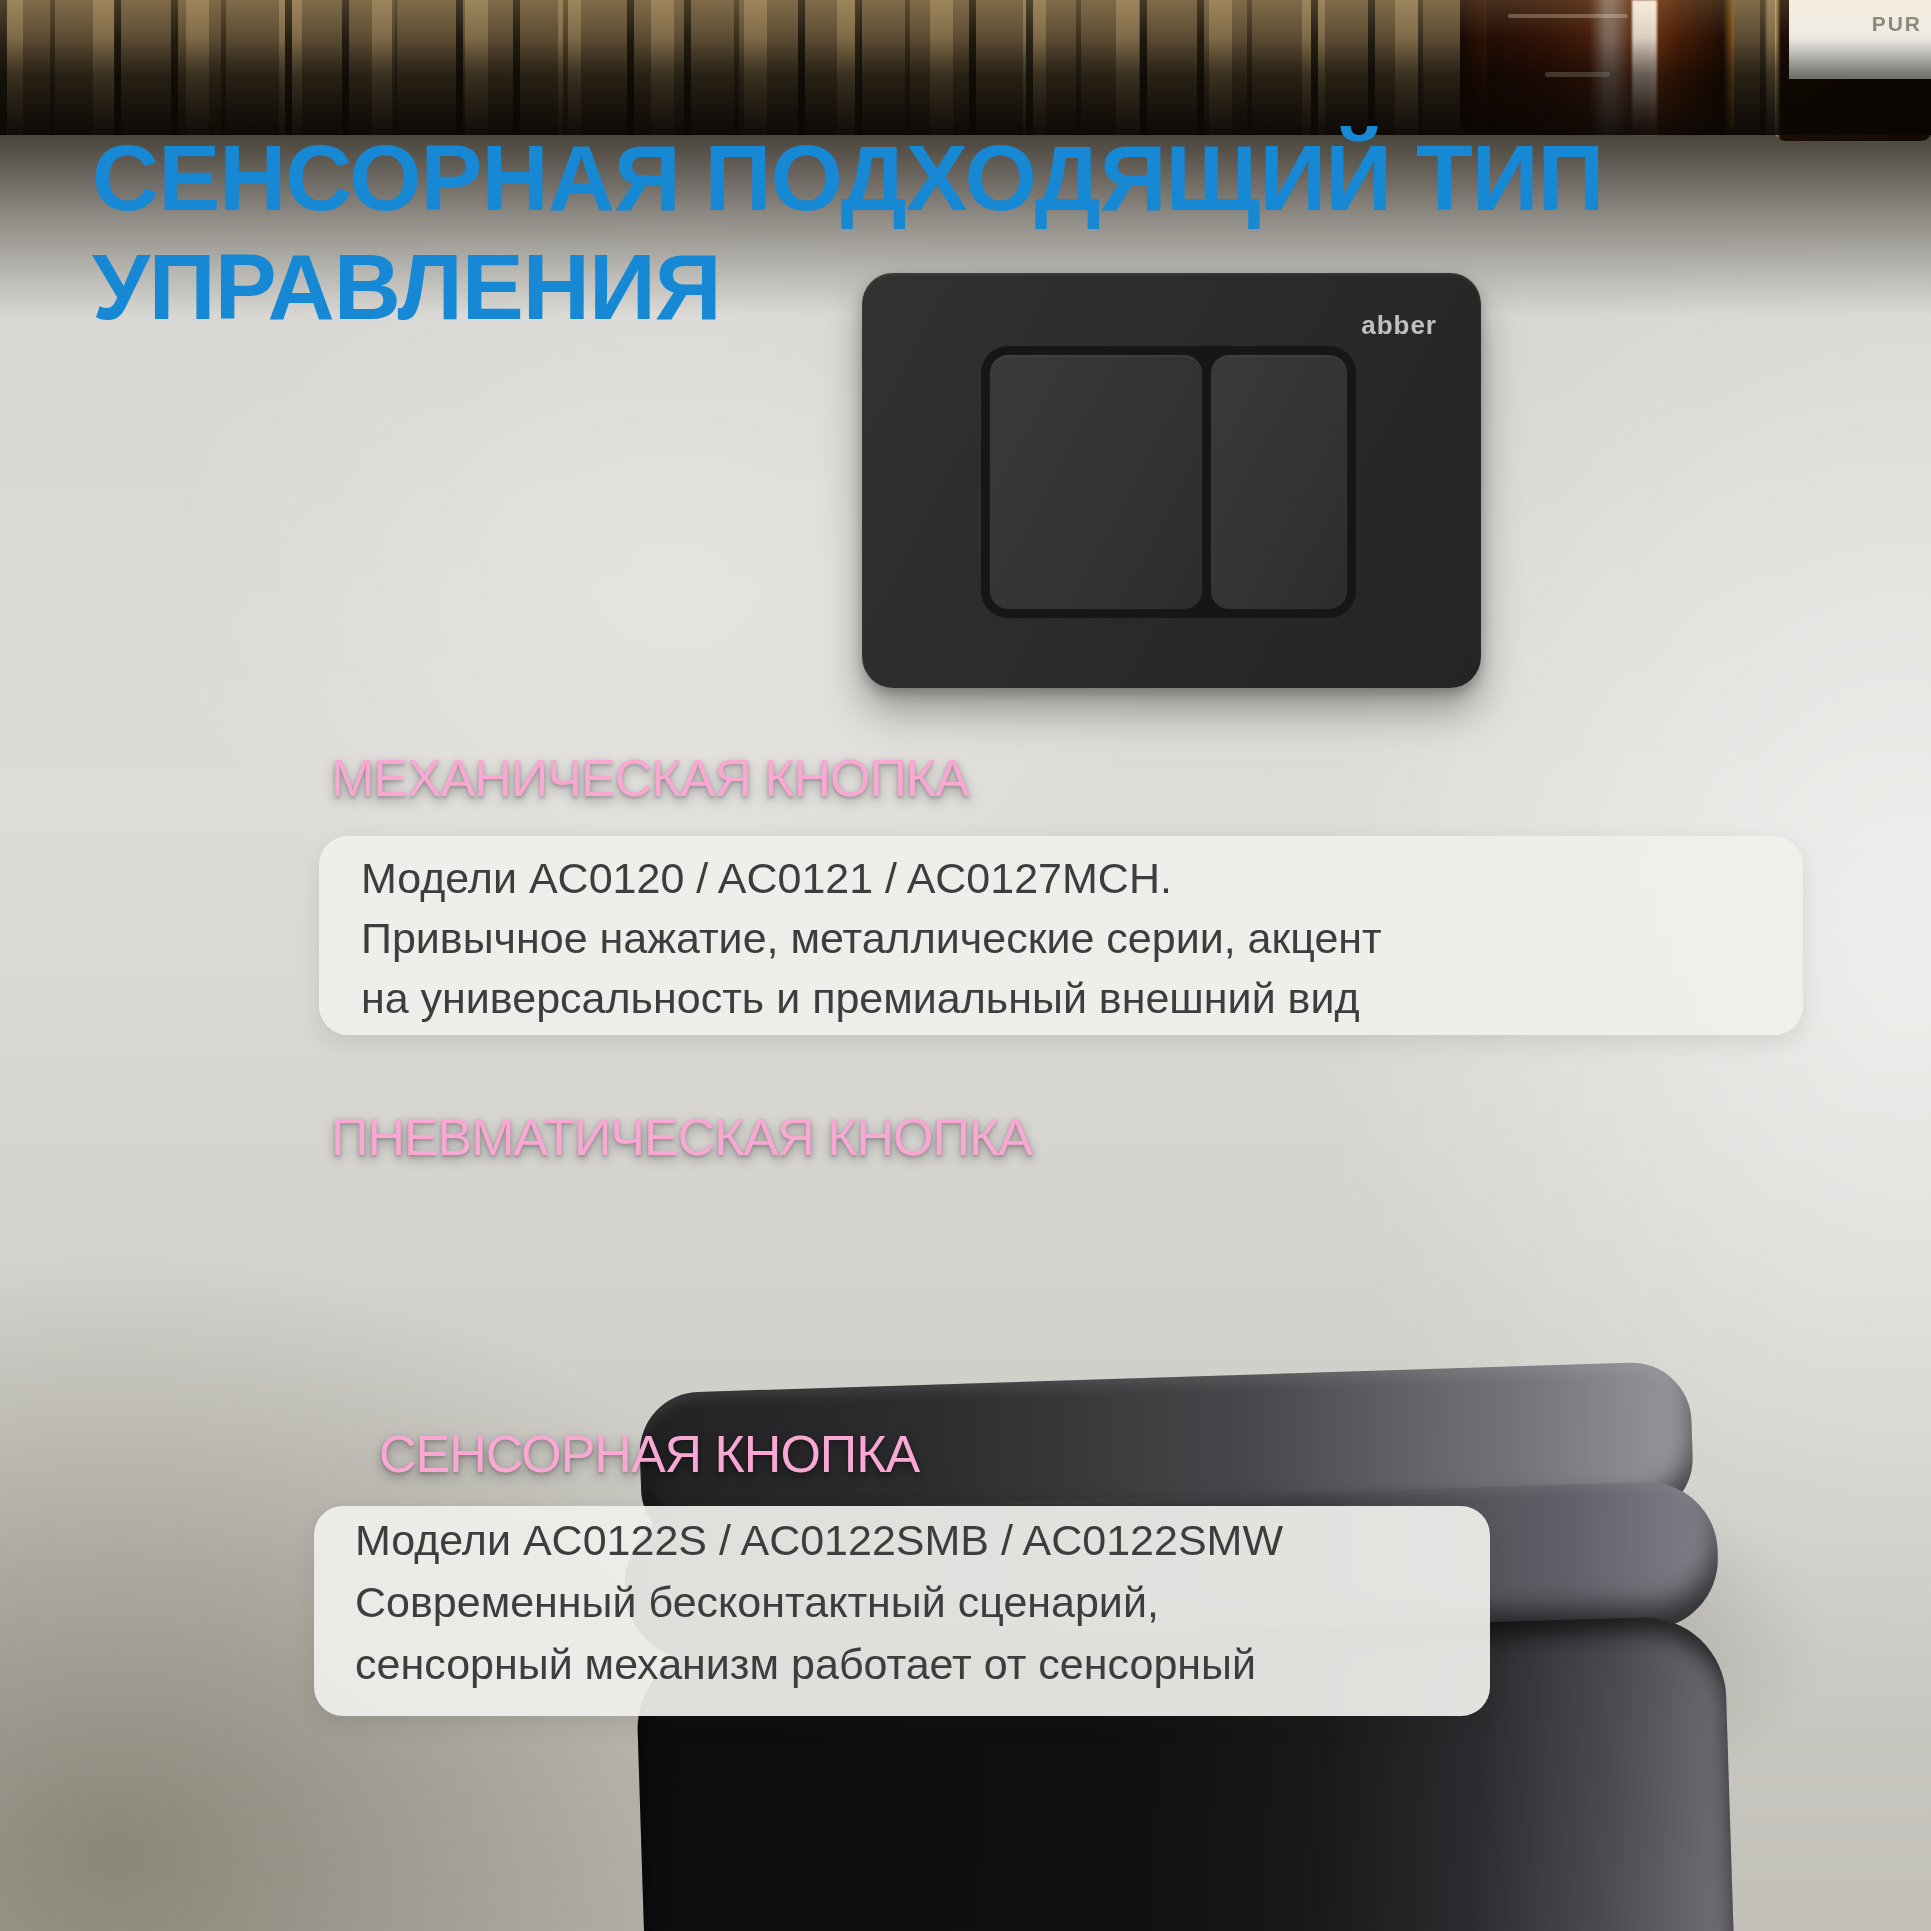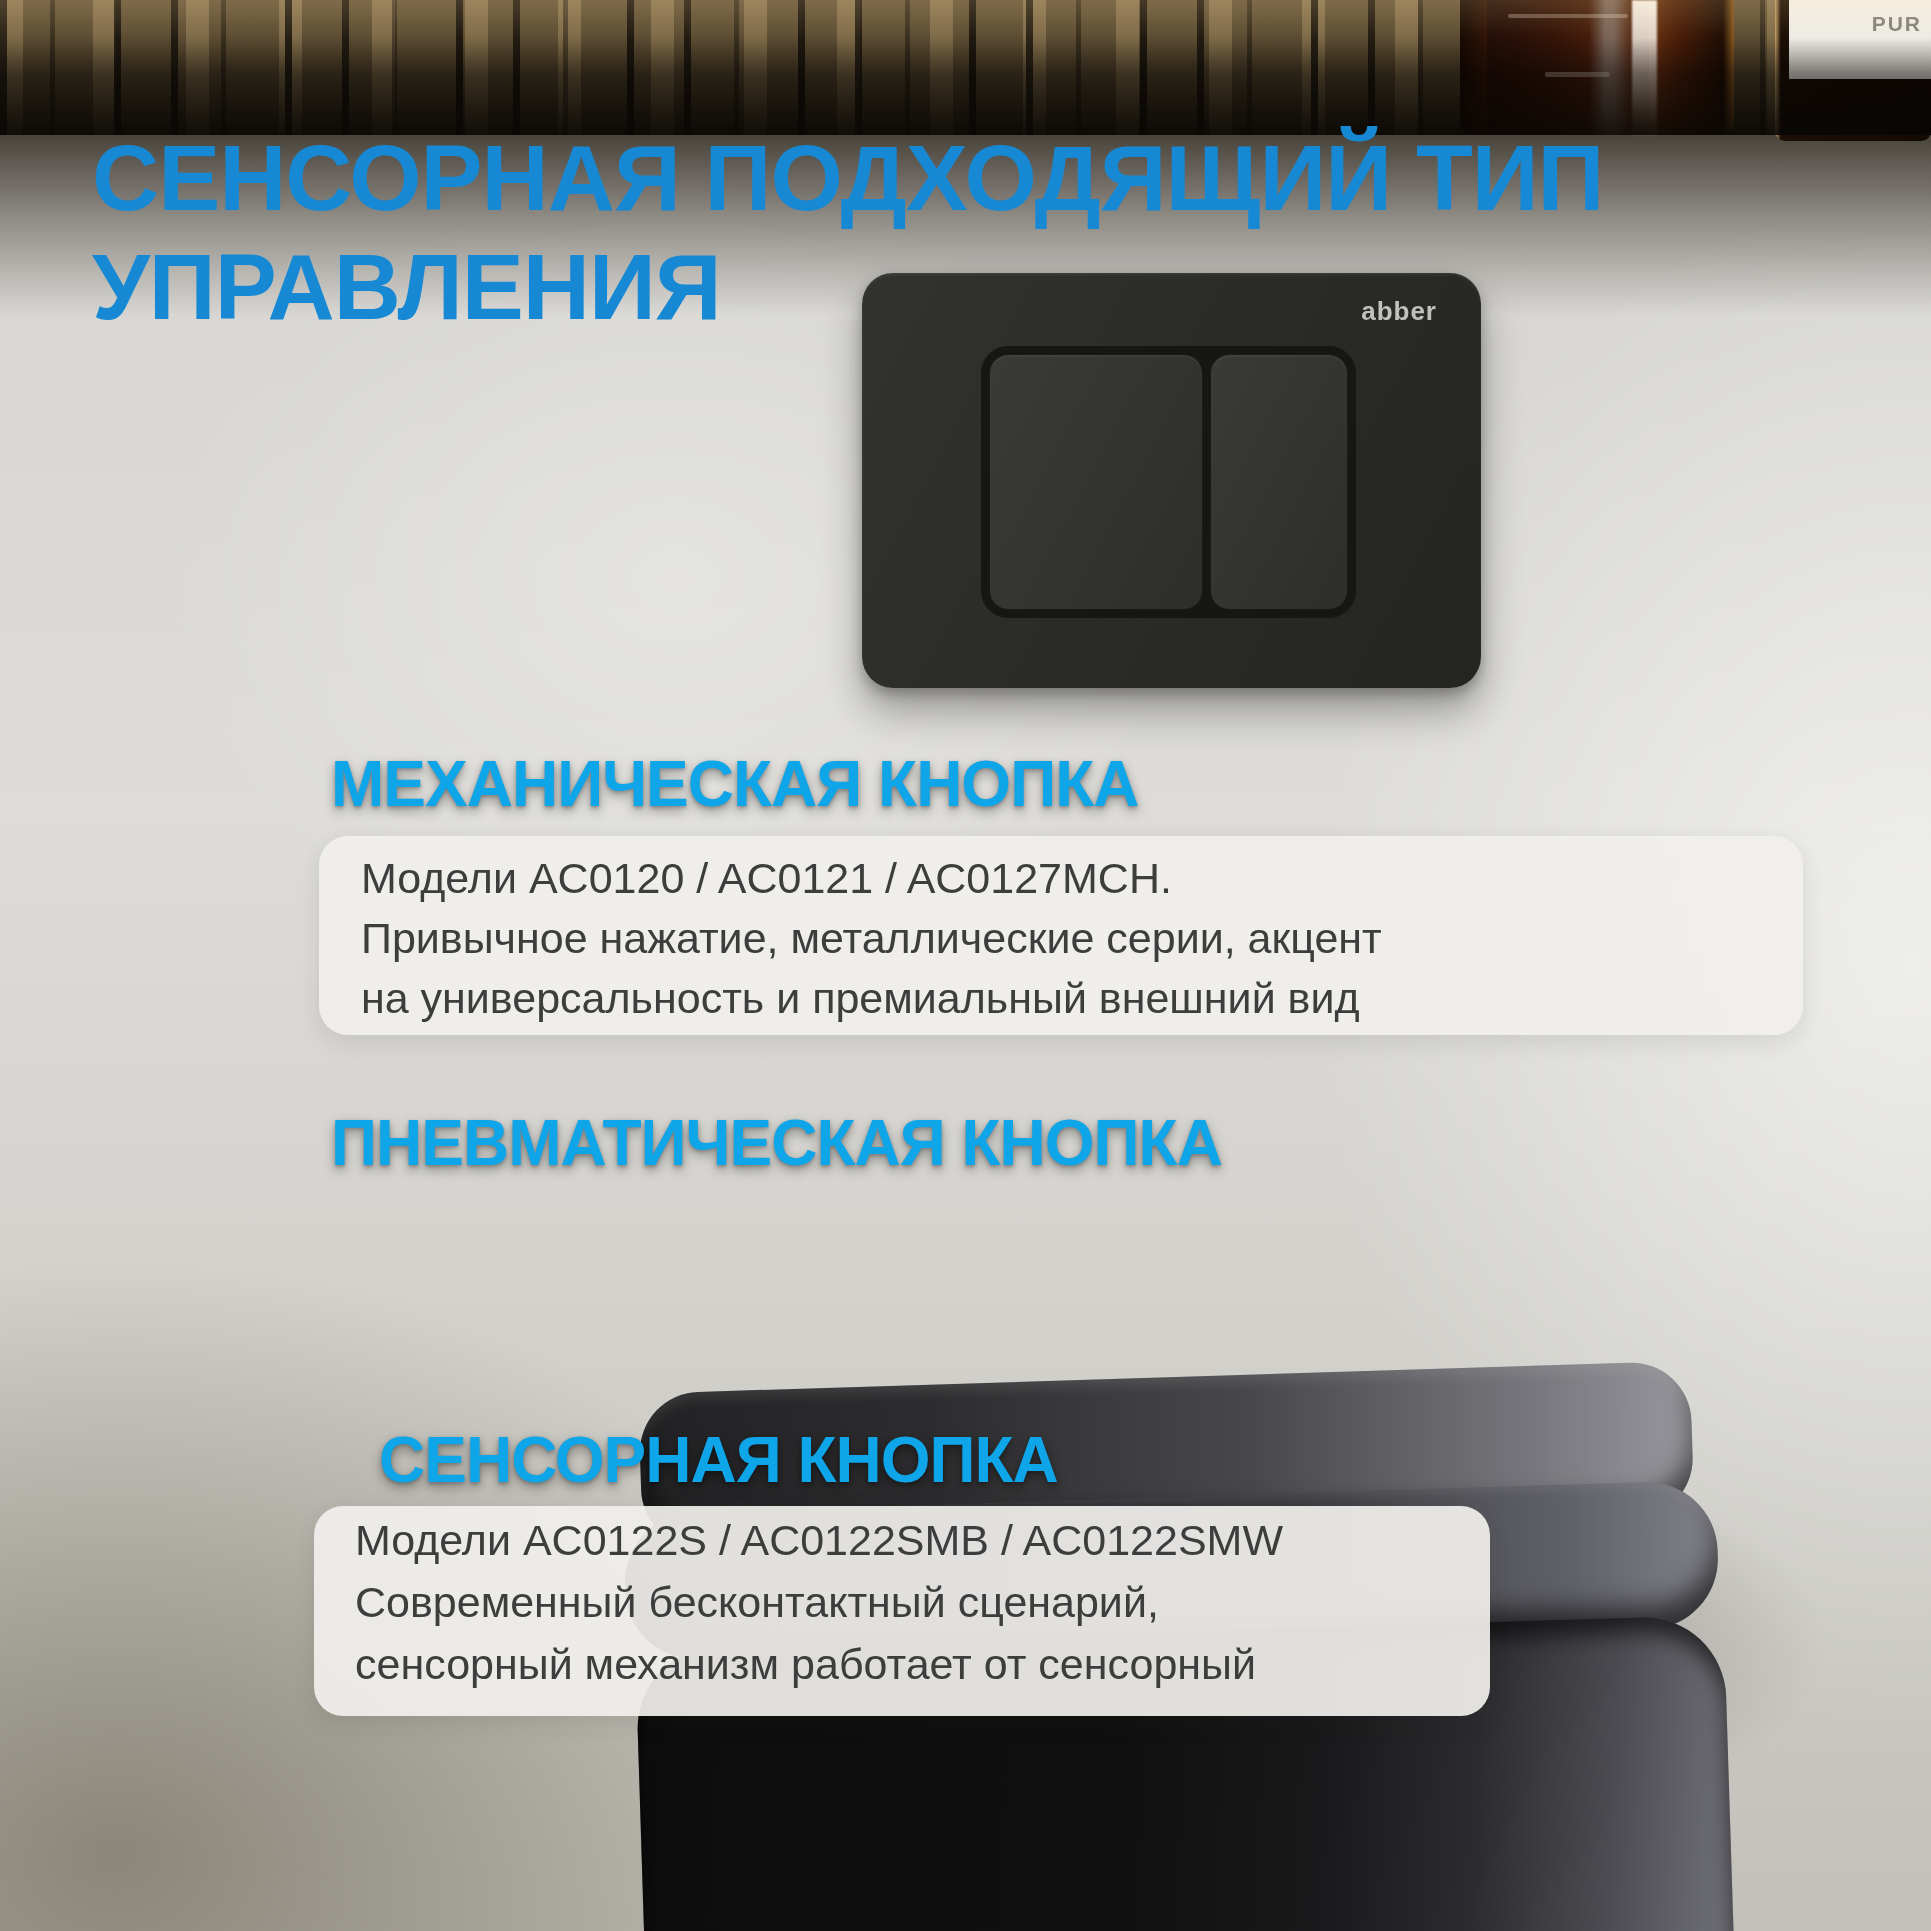--- a/index.html
+++ b/index.html
@@ -76,21 +76,21 @@
   .title .tl{display:block;white-space:nowrap;}
   
   .plate{
     position:absolute;left:862px;top:273px;width:619px;height:415px;z-index:5;
     border-radius:31px;
     background:linear-gradient(118deg,#323230 0%,#2b2b29 45%,#242422 100%);
     box-shadow:0 23px 39px rgba(20,18,14,0.35), 0 5.8px 11.6px rgba(20,18,14,0.25),
                inset 0 1.9px 2.9px rgba(255,255,255,0.07);
   }
   .plate-logo{
-    position:absolute;right:44px;top:23px;
+    position:absolute;right:44px;top:37px;
     color:#d6d6d4;font-size:26px;font-weight:700;letter-spacing:1px;opacity:0.88;
   }
   .btn-frame{
     position:absolute;left:119px;top:73px;width:375px;height:272px;
     border-radius:27px;background:#161614;box-sizing:border-box;
     display:flex;gap:7.7px;padding:7.7px;
   }
   .btn{
     height:100%;border-radius:19.3px;box-sizing:border-box;
     background:linear-gradient(118deg,#3a3a38 0%,#333331 55%,#2d2d2b 100%);
@@ -120,21 +120,21 @@
   }
   .t-body{
     position:absolute;left:7.7px;top:282px;width:1089px;height:375px;
     border-radius:82px 82px 0 0;
     background:linear-gradient(95deg,#0d0d0d 0%,#101010 44%,#19191b 62%,#2c2c30 76%,#4b4b51 88%,#696970 97%,#72727a 100%);
     box-shadow:inset 0 15.4px 21px rgba(0,0,0,0.6);
   }
   
   .sec-h{
     position:absolute;z-index:6;margin:0;white-space:nowrap;
-    color:#0ea5e9;font-size:64px;font-weight:700;line-height:1.05;letter-spacing:-1px;
+    color:#f9a8d4;font-size:52px;font-weight:400;line-height:1.05;letter-spacing:-1px;
     text-shadow:0 4.8px 11.6px rgba(0,0,0,0.35), 0 1.9px 3.9px rgba(0,0,0,0.25);
   }
   .h1{left:331px;top:751px;}
   .h2{left:331px;top:1110px;}
   .h3{left:331px;top:1427px;margin-left:48px;}
   .card{
     position:absolute;z-index:6;box-sizing:border-box;
     background:rgba(240,239,236,0.93);
     border-radius:29px;
     box-shadow:0 7.7px 21px rgba(40,38,32,0.10);

